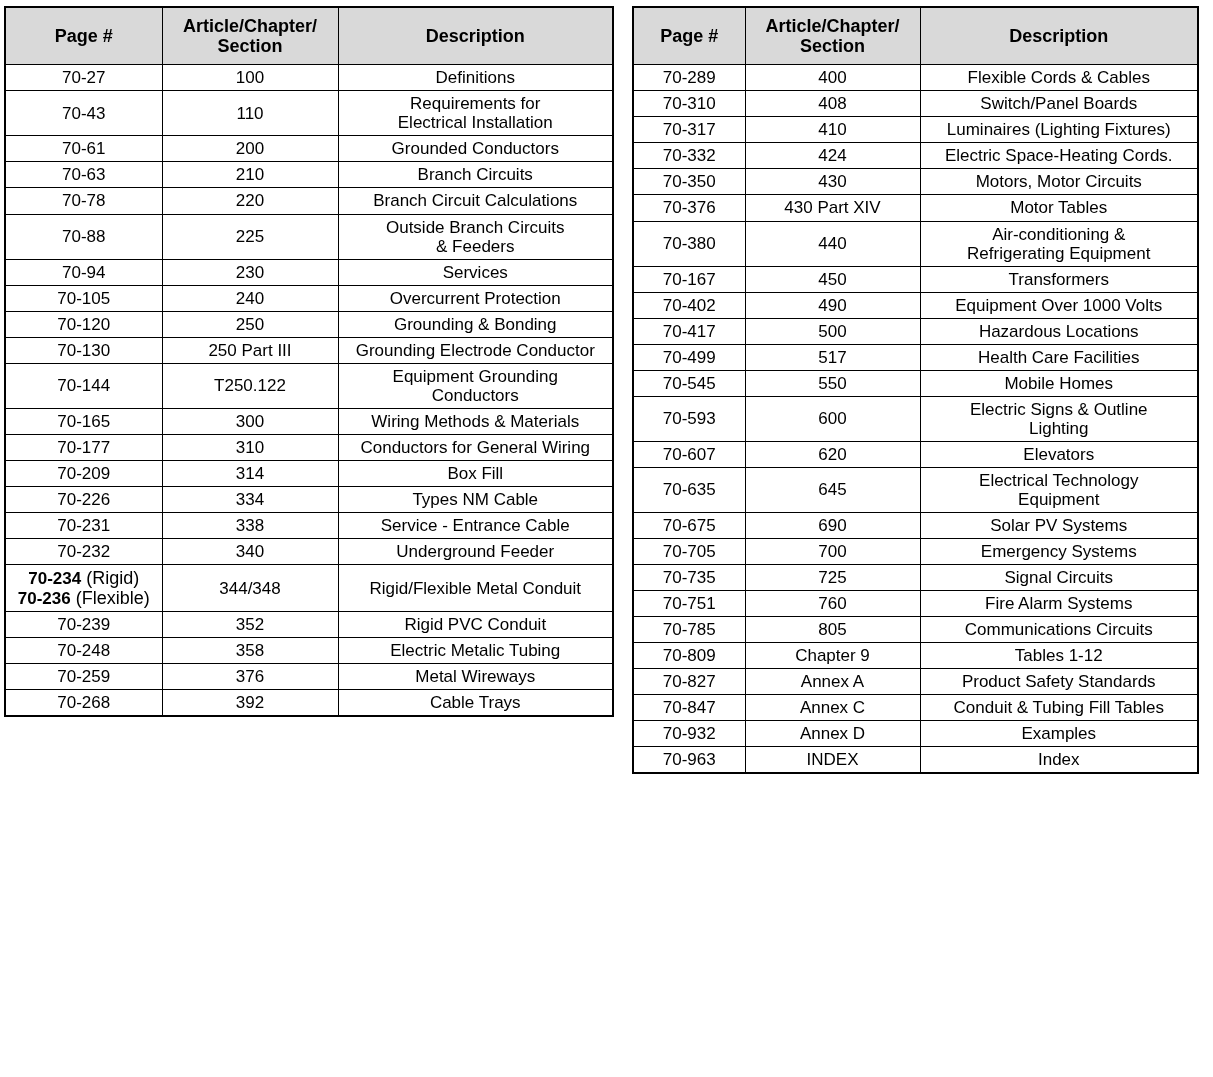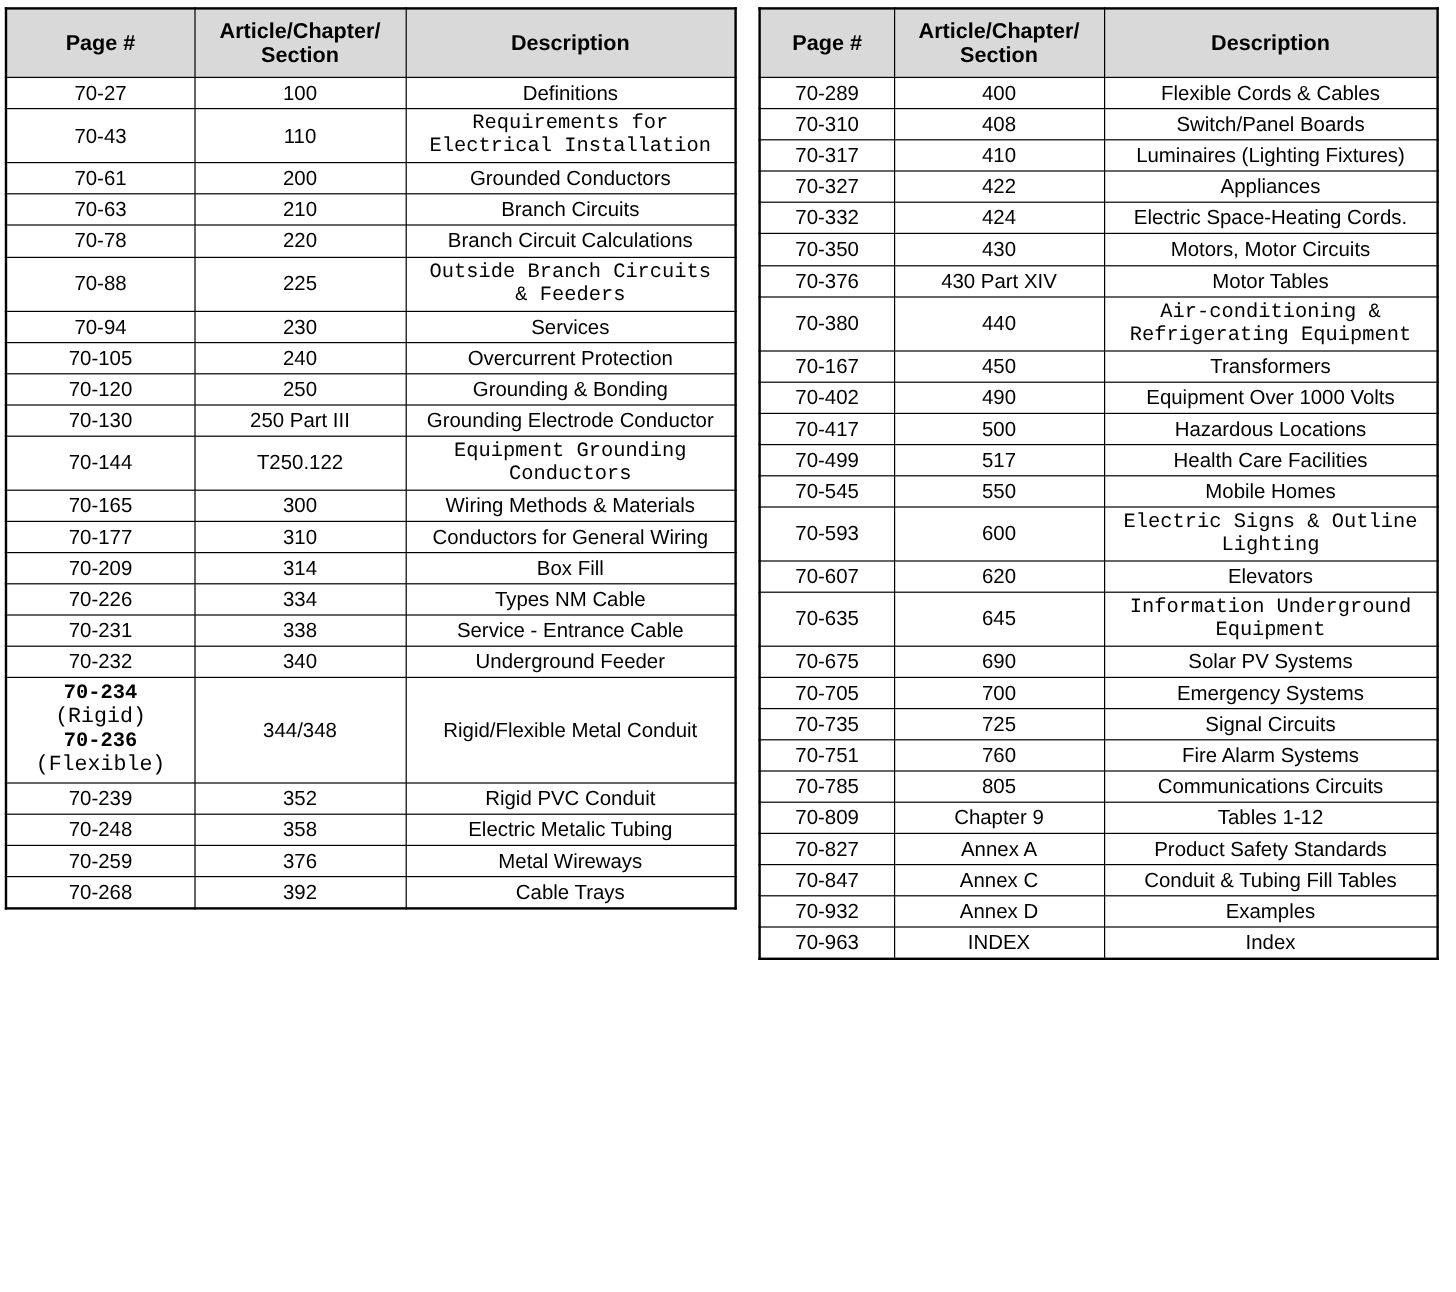--- a/index.html
+++ b/index.html
@@ -57,21 +57,21 @@
   
   #table-right { width: 565px; }
   #table-right col.c-page { width: 112px; }
   #table-right col.c-art  { width: 175px; }
   #table-right col.c-desc { width: 278px; }
 
   td.desc-narrow { font-size: 16px; }
   td .sub {
     font-size: 18px;
   }
-  td.two-line { line-height: 1.18; font-family: Liberation Mono, monospace; }
+  td.two-line { line-height: 1.18; }
   .cell-line { display: block; }
 </style>
 </head>
 <body>
 
 <div class="page">
   <div class="tables-wrap">
 
     <table class="ref" id="table-left">
       <colgroup>
@@ -241,25 +241,20 @@
             <td>70-310</td>
             <td>408</td>
             <td>Switch/Panel Boards</td>
           </tr>
           <tr>
             <td>70-317</td>
             <td>410</td>
             <td class="desc-narrow">Luminaires (Lighting Fixtures)</td>
           </tr>
           <tr>
-            <td>70-327</td>
-            <td>422</td>
-            <td>Appliances</td>
-          </tr>
-          <tr>
             <td>70-332</td>
             <td>424</td>
             <td class="desc-narrow">Electric Space-Heating Cords.</td>
           </tr>
           <tr>
             <td>70-350</td>
             <td>430</td>
             <td>Motors, Motor Circuits</td>
           </tr>
           <tr>
@@ -310,21 +305,21 @@
           </tr>
           <tr>
             <td>70-607</td>
             <td>620</td>
             <td>Elevators</td>
           </tr>
           <tr>
             <td>70-635</td>
             <td>645</td>
             <td class="two-line">
-              <span class="cell-line">Information Underground</span>
+              <span class="cell-line">Electrical Technology</span>
               <span class="cell-line">Equipment</span>
             </td>
           </tr>
           <tr>
             <td>70-675</td>
             <td>690</td>
             <td>Solar PV Systems</td>
           </tr>
           <tr>
             <td>70-705</td>

